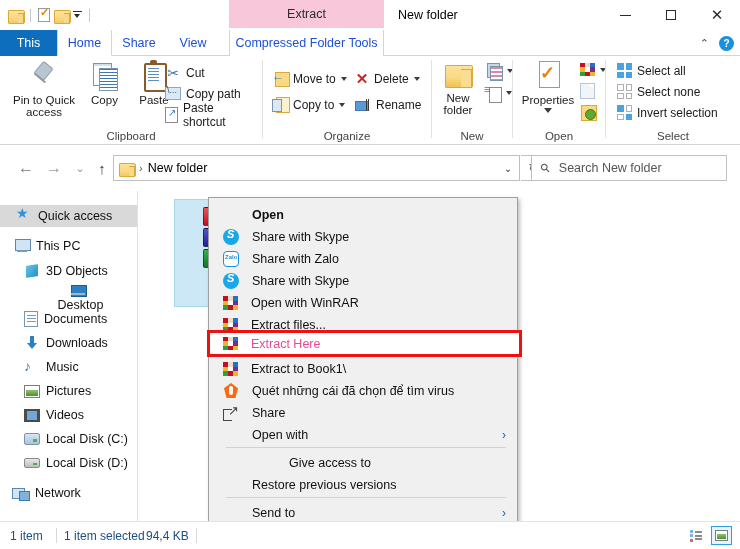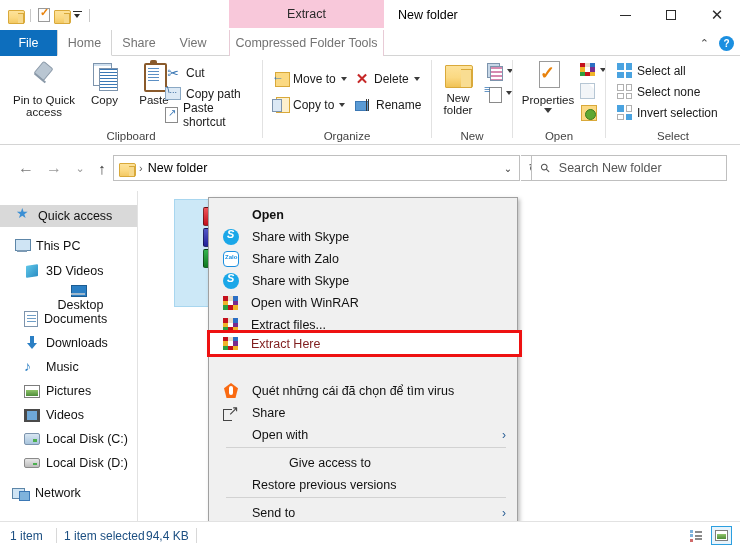--- a/index.html
+++ b/index.html
@@ -64,21 +64,21 @@
   .gl-max { width:10px; height:10px; border:1px solid #2b2b2b; }
   .gl-close { font-size:15px; line-height:1; color:#2b2b2b; font-family:"DejaVu Sans",sans-serif; }
 
   
   #tabstrip {
     position:absolute; left:0; top:30px; width:740px; height:26px;
     background:#fff; border-bottom:1px solid #d4d4d4;
   }
   .tab {
     position:absolute; top:0; height:26px; display:flex; align-items:center;
-    justify-content:center; font-size:12.5px; color:#737373; cursor:default;
+    justify-content:center; font-size:12.5px; color:#1d4ed8; cursor:default;
     padding:0 10px; white-space:nowrap;
   }
   #tab-file {
     left:0; width:57px; background:#0d6ebd; color:#fff; justify-content:center;
   }
   #tab-home { left:57px; width:55px; background:#fff; border:1px solid #d4d4d4; border-bottom:1px solid #fff; border-top:none; }
   #tab-share { left:112px; width:54px; }
   #tab-view { left:166px; width:54px; }
   #tab-cft { left:229px; width:155px; background:#fff; border-left:1px solid #e8cbd6; border-right:1px solid #e8cbd6; }
 
@@ -332,21 +332,21 @@
   .mic-share { width:16px;height:14px; }
   .mic-share::before { content:""; position:absolute; left:0; top:3px; width:8px; height:10px; border:1.5px solid #444; border-right:none; }
   .mic-share::after { content:"↗"; position:absolute; left:5px; top:-3px; font-size:13px; color:#444; }
 
   #redbox {
     position:absolute; left:207px; top:330px; width:315px; height:27px;
     border:3px solid #ee1111; background:#fff; z-index:5;
   }
   #redbox-inner {
     position:absolute; left:0; top:0; width:100%; height:100%;
-    display:flex; align-items:center; font-size:12.5px; color:#7f1d1d;
+    display:flex; align-items:center; font-size:12.5px; color:#ec4899;
   }
 
   
   #statusbar {
     position:absolute; left:0; top:521px; width:740px; height:28px;
     background:#fff; border-top:1px solid #e2e2e2;
   }
   .st-txt { position:absolute; top:7px; font-size:12px; color:#1c4f82; white-space:nowrap; }
   #st-count { left:10px; }
   #st-sel { left:64px; }
@@ -389,21 +389,21 @@
   </div>
   <div class="wbtn" id="btn-max">
     <span class="gl-max"></span>
   </div>
   <div class="wbtn" id="btn-close">
     <span class="gl-close">✕</span>
   </div>
 </div>
 
 <div id="tabstrip">
-  <div class="tab" id="tab-file">File</div>
+  <div class="tab" id="tab-file">This</div>
   <div class="tab" id="tab-home">Home</div>
   <div class="tab" id="tab-share">Share</div>
   <div class="tab" id="tab-view">View</div>
   <div class="tab" id="tab-cft">Compressed Folder Tools</div>
 
   <div id="ribbon-right">
     <span class="chev-up">⌃</span>
     <span class="help-circ">?</span>
   </div>
 </div>
@@ -577,21 +577,21 @@
     <div class="navitem sel" style="top:14px;padding-left:16px;">
       <span class="nic nic-quick"></span>
       <span class="nlbl">Quick access</span>
     </div>
     <div class="navitem" style="top:44px;padding-left:14px;">
       <span class="nic nic-pc"></span>
       <span class="nlbl">This PC</span>
     </div>
     <div class="navitem" style="top:69px;padding-left:24px;">
       <span class="nic nic-3d"></span>
-      <span class="nlbl">3D Videos</span>
+      <span class="nlbl">3D Objects</span>
     </div>
     <div class="navitem" style="top:93px;padding-left:24px;flex-direction:column;">
       <span class="nic nic-desktop"></span>
       <span class="nlbl">Desktop</span>
     </div>
     <div class="navitem" style="top:117px;padding-left:24px;">
       <span class="nic nic-docs"></span>
       <span class="nlbl">Documents</span>
     </div>
     <div class="navitem" style="top:141px;padding-left:24px;">
@@ -682,20 +682,34 @@
       <i style="background:#f0b429"></i>
         <i style="background:#fff"></i>
         <i style="background:#7a2b8c"></i>
       <i style="background:#2f9e3f"></i>
         <i style="background:#c4101c"></i>
         <i style="background:#f0b429"></i>
     </span>
     <span class="mi-lbl">Extract files...</span>
   </div>
 
+  <div class="mi" style="top:160px;">
+    <span class="mi-icon mic-rar">
+      <i style="background:#c4101c"></i>
+        <i style="background:#e8dcc8"></i>
+        <i style="background:#2b6fc4"></i>
+      <i style="background:#f0b429"></i>
+        <i style="background:#fff"></i>
+        <i style="background:#7a2b8c"></i>
+      <i style="background:#2f9e3f"></i>
+        <i style="background:#c4101c"></i>
+        <i style="background:#f0b429"></i>
+    </span>
+    <span class="mi-lbl">Extract to Book1\</span>
+  </div>
 
   <div class="mi" style="top:182px;">
     <span class="mi-icon mic-avast"></span>
     <span class="mi-lbl">Quét những cái đã chọn để tìm virus</span>
   </div>
 
   <div class="mi" style="top:204px;">
     <span class="mi-icon mic-share"></span>
     <span class="mi-lbl">Share</span>
   </div>

